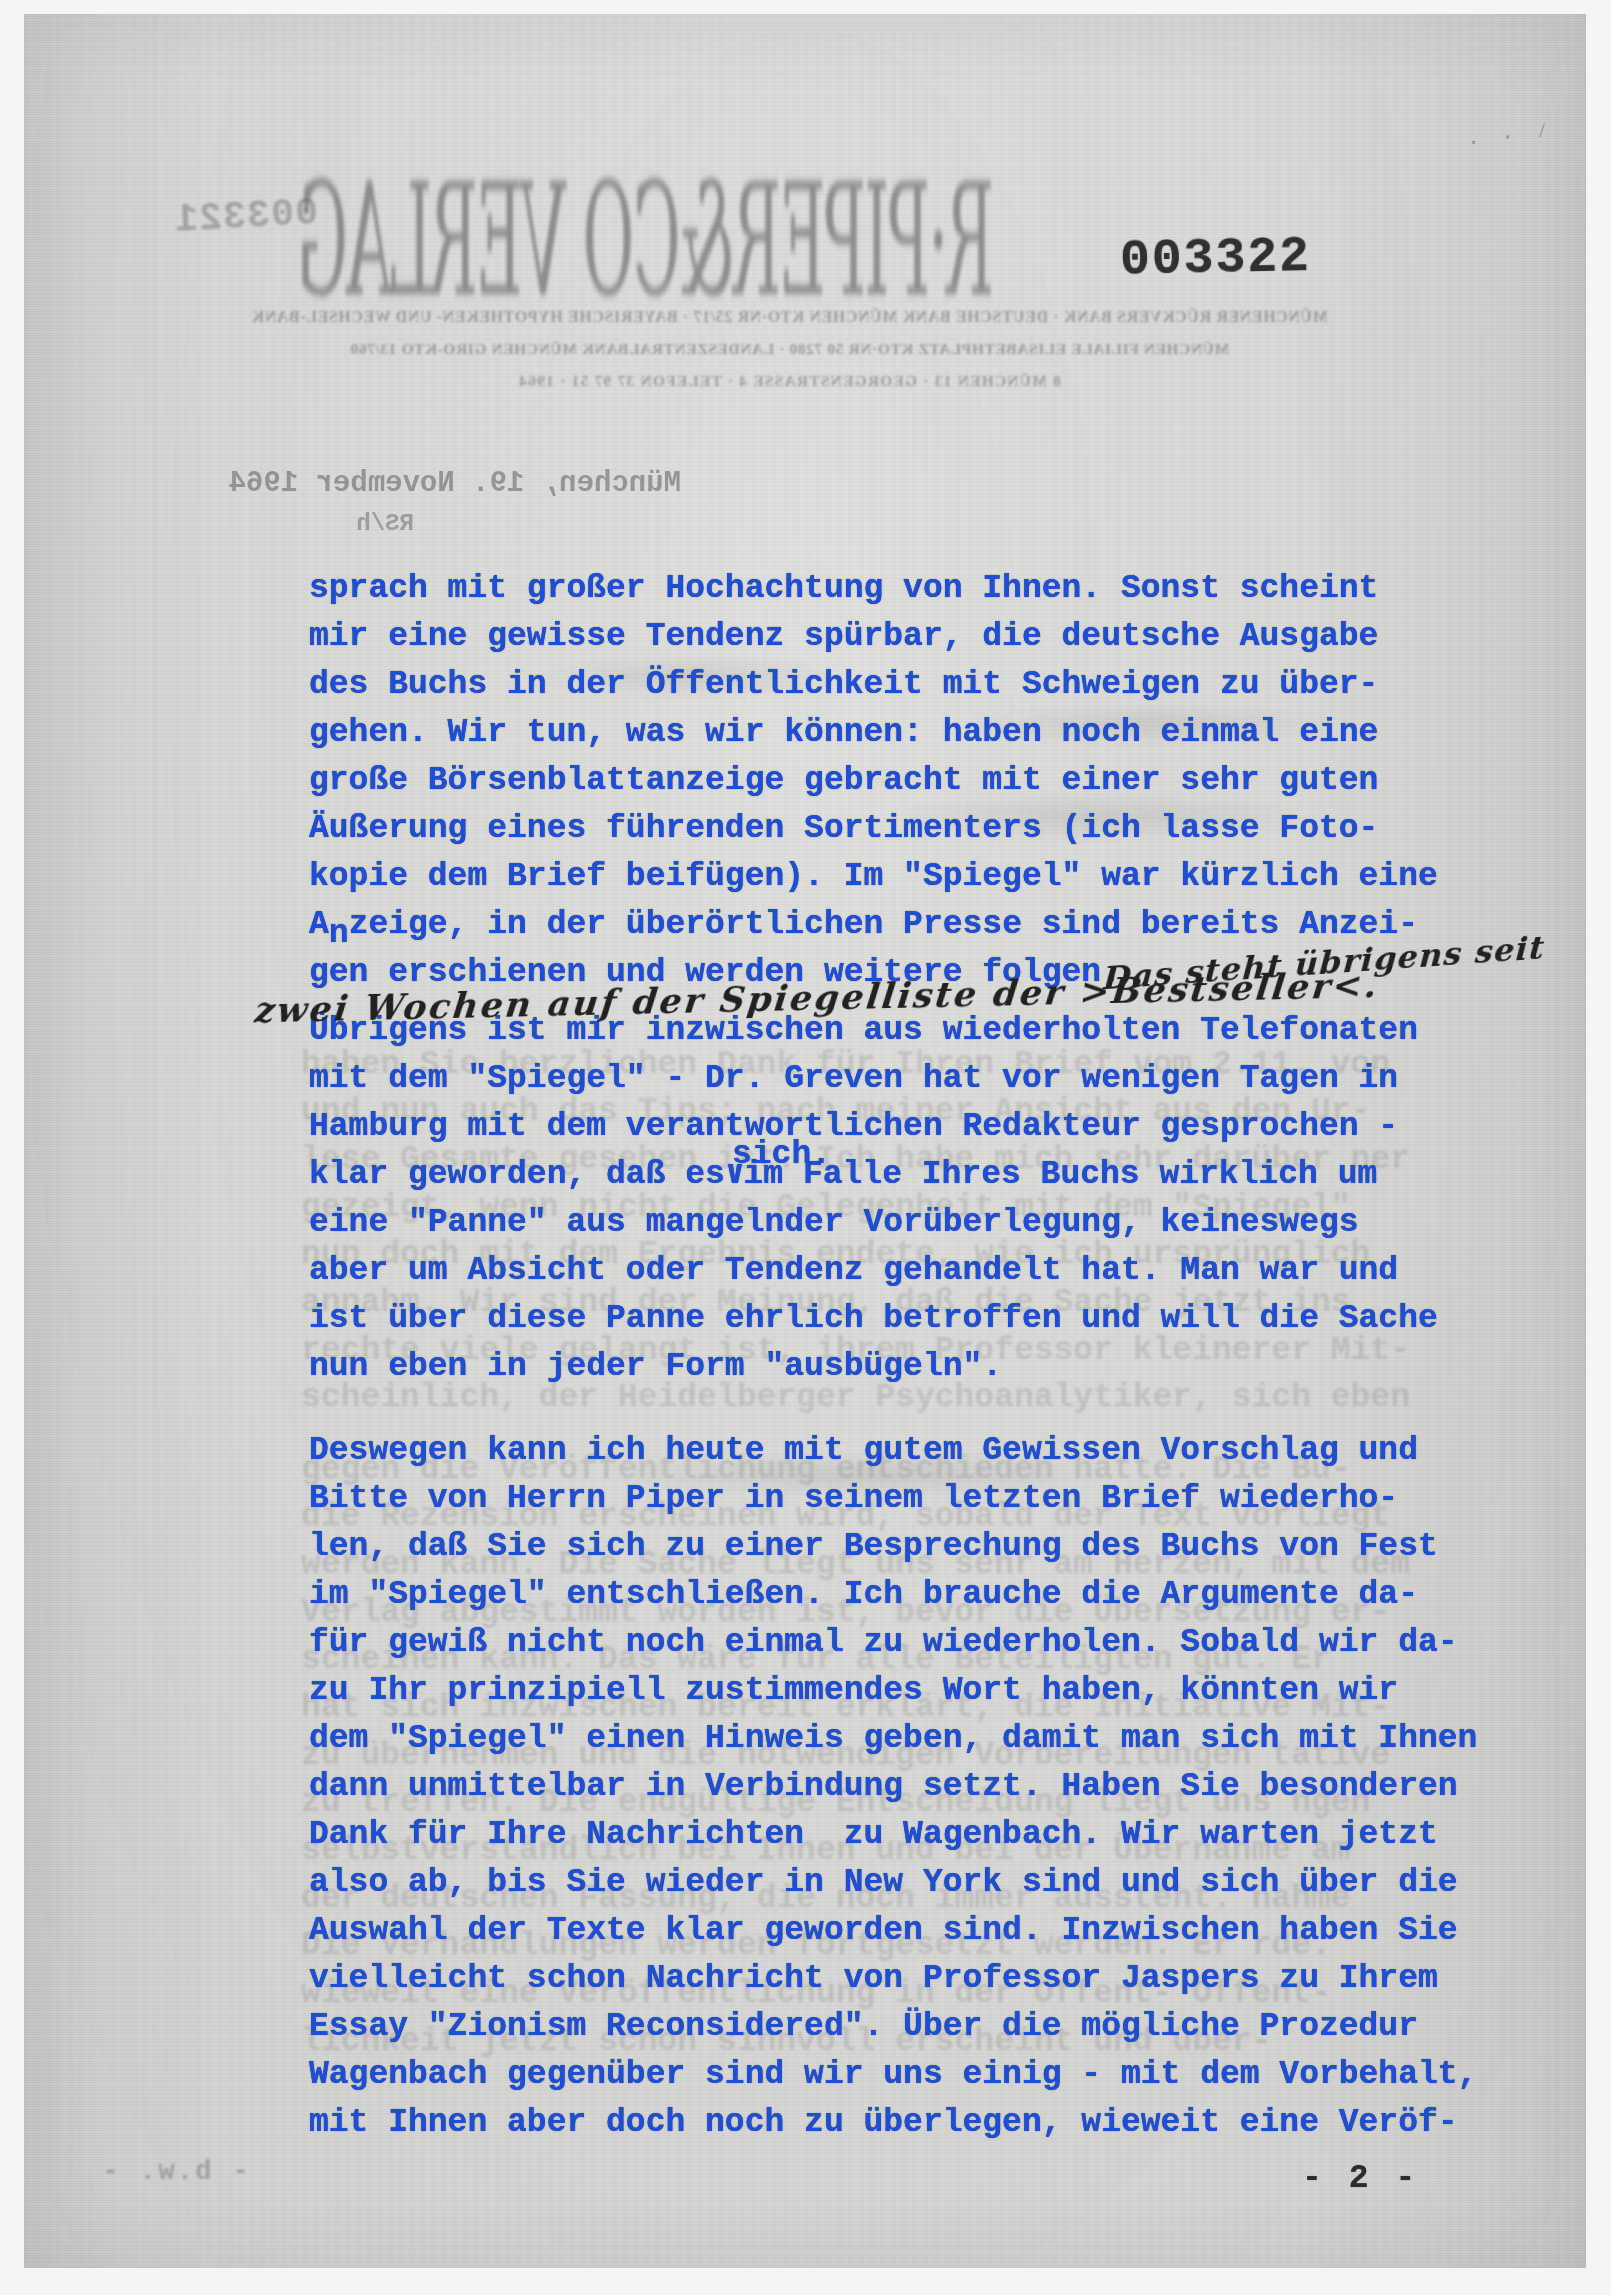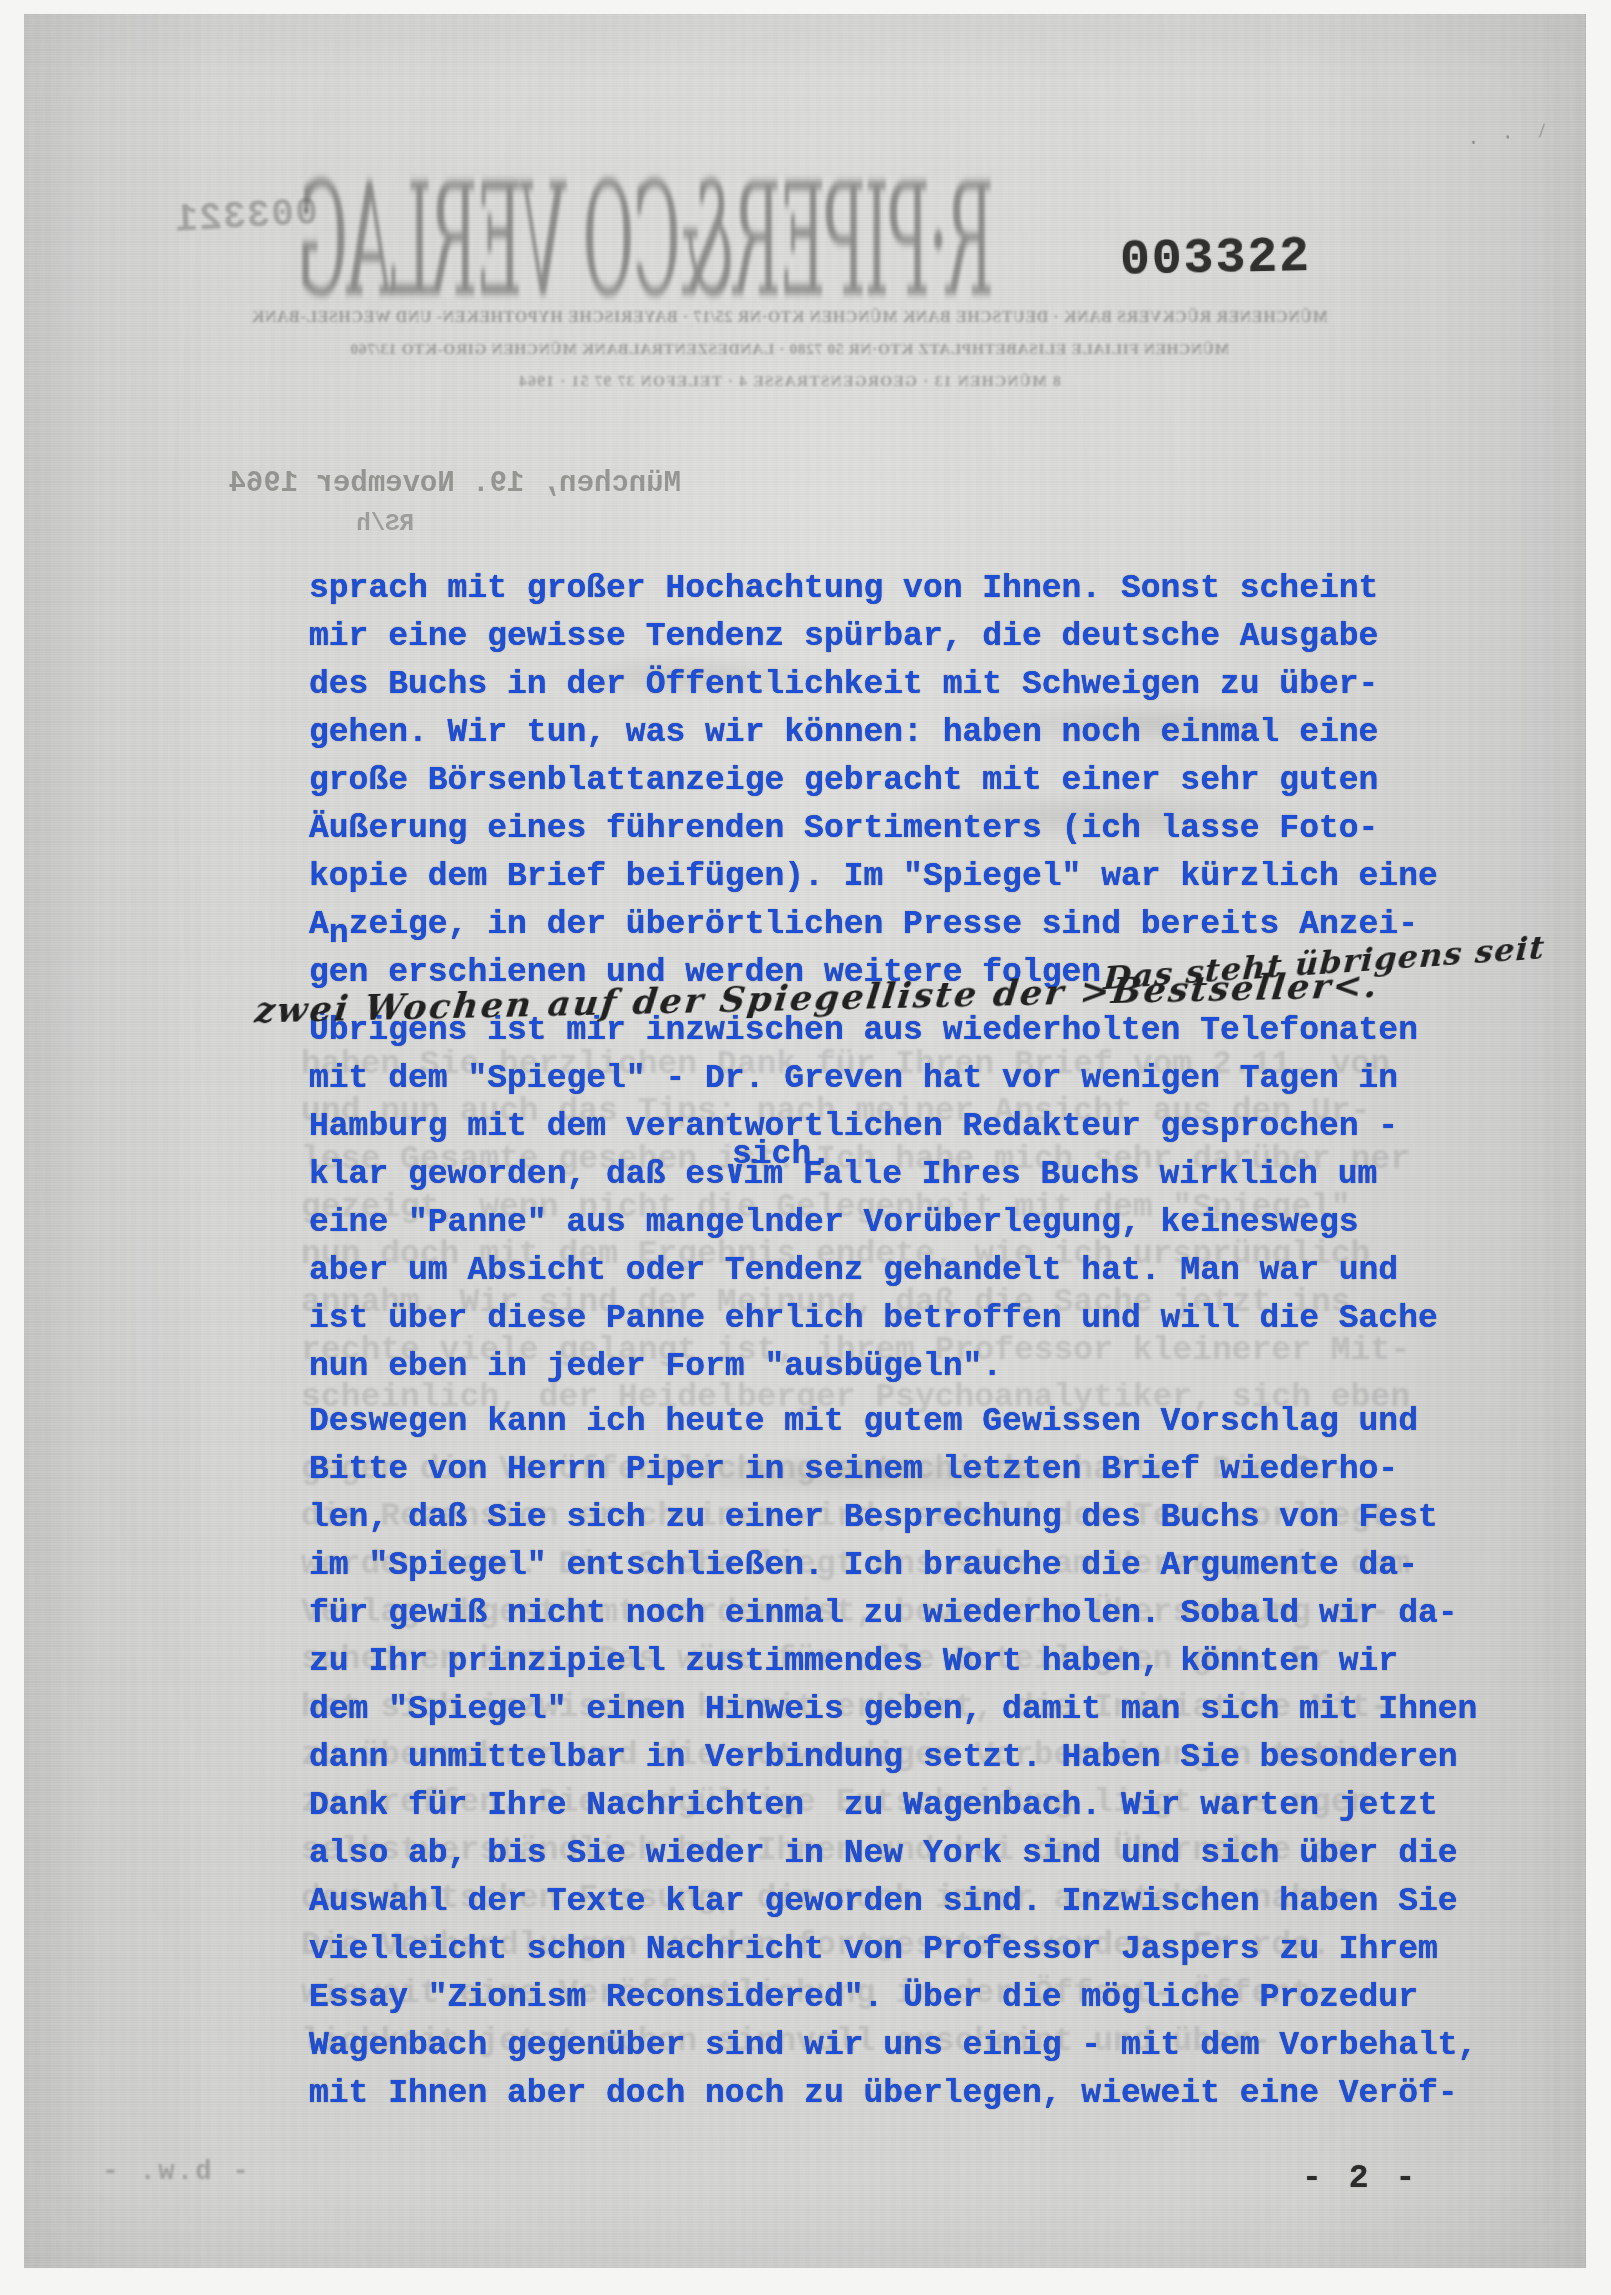--- a/index.html
+++ b/index.html
@@ -33,21 +33,21 @@
     color:rgba(92,92,90,.55);filter:blur(0.7px);transform:scaleX(-1);white-space:pre;}
   #ref-ghost{left:331px;top:510px;width:83px;font:700 24px "Liberation Mono",monospace;
     color:rgba(100,100,98,.5);filter:blur(0.7px);transform:scaleX(-1);white-space:pre;}
   #corner-mark{left:1467px;top:125px;font-size:20px;letter-spacing:5.4px;color:rgba(85,85,83,.55);
     transform:rotate(-9deg);filter:blur(0.5px);white-space:pre;}
   
   #letter-body{left:309px;top:565px;width:1209px;font:700 33px/48px "Liberation Mono",monospace;
     color:#1d4ed8;white-space:pre;text-shadow:0 0 0.8px rgba(25,25,25,.75), 0 0 2.4px rgba(60,60,60,.12);
     filter:blur(0.1px);}
   .b2{margin-top:9.5px;font-family:Liberation Mono, monospace;}
-  .b3{margin-top:7px;}
+  .b3{margin-top:36px;}
   .sup{position:relative;top:-.58em;display:inline-block;width:0;left:-.35em;white-space:pre;}
   .sub{position:relative;top:.28em;}
   .caret{letter-spacing:-1.2px;}
   
   .bt{position:absolute;left:301px;width:1209px;font:700 33px "Liberation Mono",monospace;
     color:rgba(70,70,72,.15);filter:blur(1px);white-space:pre;overflow:hidden;}
   
   .hw{position:absolute;font-family:"DejaVu Serif",serif;font-style:italic;font-weight:700;
     color:#212121;white-space:nowrap;filter:blur(0.2px);}
   #hw1{left:1103px;top:944px;font-size:32px;letter-spacing:1.2px;transform:rotate(-4deg) skewX(-8deg);}

